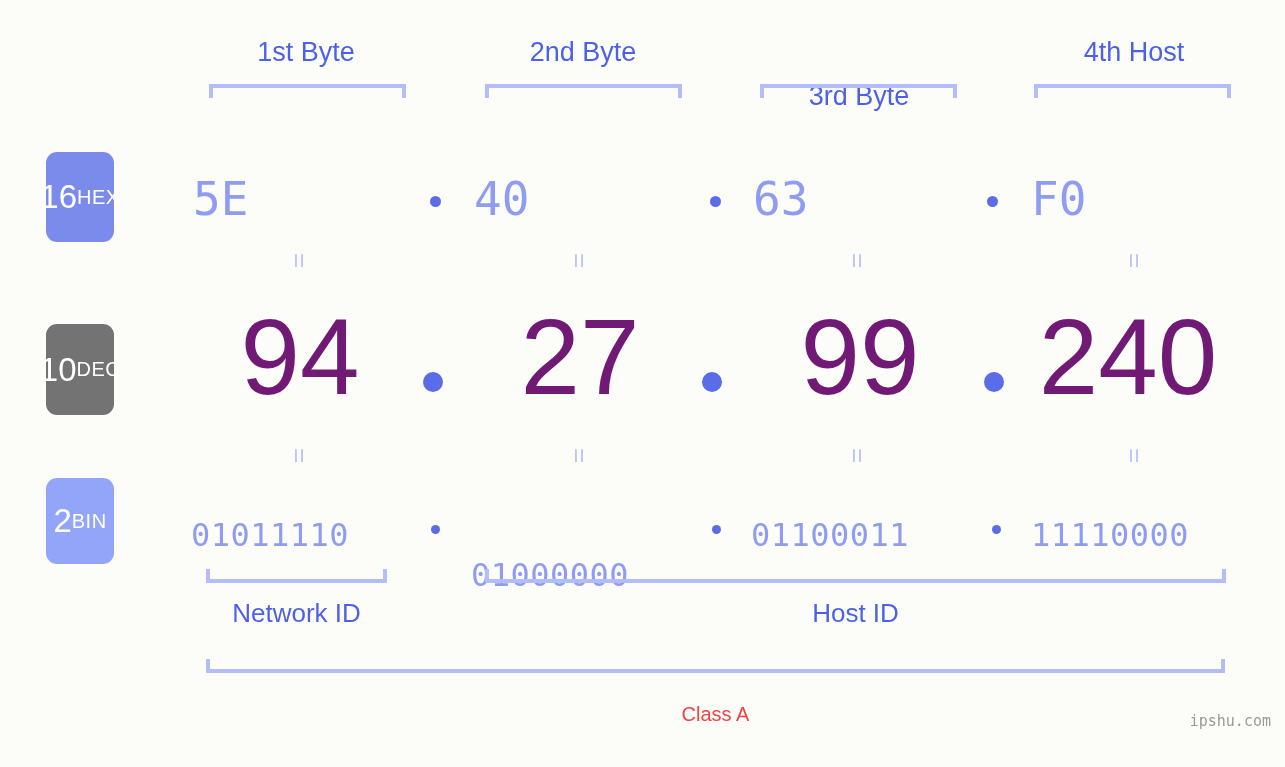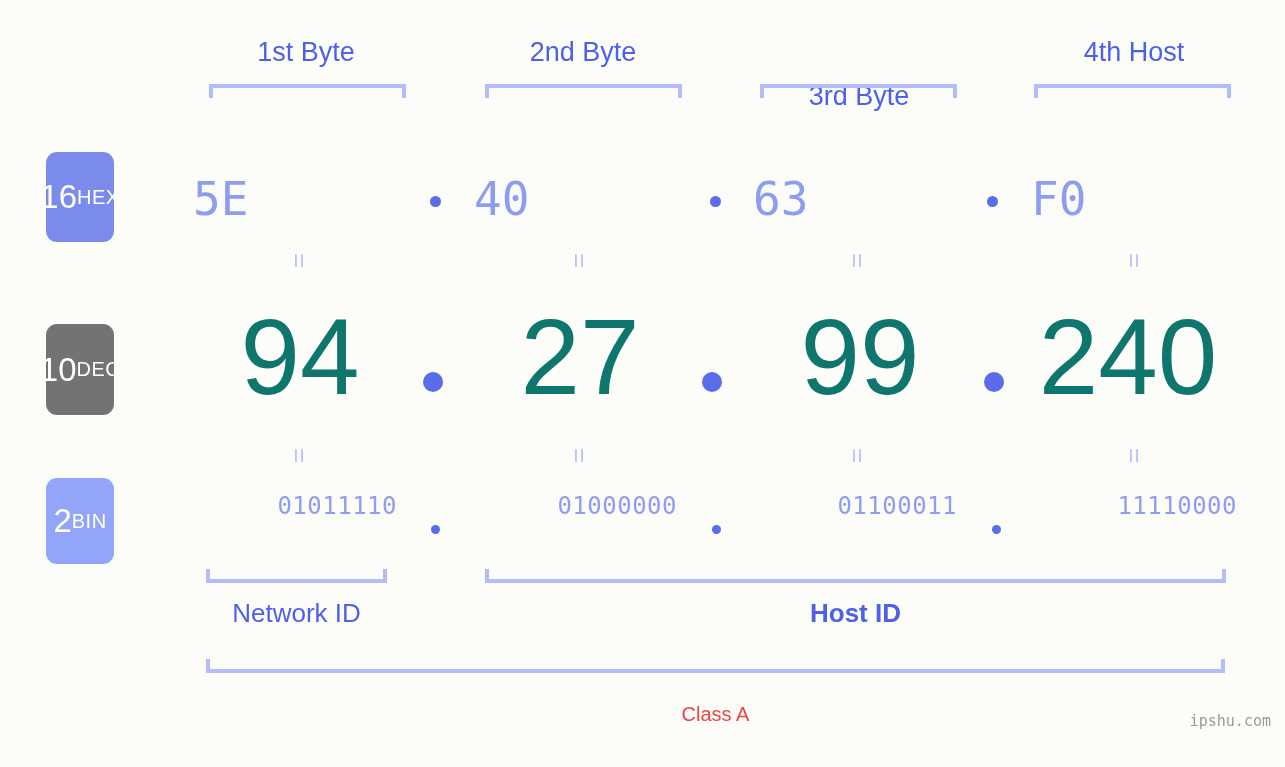--- a/index.html
+++ b/index.html
@@ -117,41 +117,41 @@
 
   
   .dec-val {
     position: absolute;
     top: 300px;
     height: 115px;
     line-height: 115px;
     text-align: center;
     font-family: "Liberation Sans", sans-serif;
     font-size: 107px;
-    color: #0f766e;
+    color: #701a75;
     white-space: nowrap;
   }
   .dec-dot {
     position: absolute;
     top: 372px;
     width: 20px;
     height: 20px;
     border-radius: 50%;
     background: #5a6ce8;
   }
 
   
   .bin-val {
     position: absolute;
-    top: 484px;
+    top: 513px;
     height: 45px;
     line-height: 45px;
-    text-align: right;
+    text-align: left;
     font-family: "DejaVu Sans Mono", monospace;
-    font-size: 24px;
+    font-size: 32px;
     color: #8e9cf2;
     white-space: nowrap;
     letter-spacing: 0.5px;
   }
   .bin-dot {
     position: absolute;
     top: 525px;
     width: 9px;
     height: 9px;
     border-radius: 50%;
@@ -246,30 +246,30 @@
   <div class="dec-dot" style="left:984px;"></div>
   <div class="dec-val" style="left:1020px;width:216px;">240</div>
 
   <div class="eq" style="left:289px;top:444px;">=</div>
   <div class="eq" style="left:569px;top:444px;">=</div>
   <div class="eq" style="left:847px;top:444px;">=</div>
   <div class="eq" style="left:1124px;top:444px;">=</div>
 
   <div class="bin-val" style="left:191px;width:206px;">01011110</div>
   <div class="bin-dot" style="left:431px;"></div>
-  <div class="bin-val" style="left:471px;width:206px;">01000000</div>
+  <div class="bin-val" style="left:471px;width:206px;margin-top:40px;">01000000</div>
   <div class="bin-dot" style="left:712px;"></div>
   <div class="bin-val" style="left:751px;width:206px;">01100011</div>
   <div class="bin-dot" style="left:992px;"></div>
   <div class="bin-val" style="left:1031px;width:206px;">11110000</div>
 
   <div class="bracket-up" style="left:206px;top:569px;width:181px;"></div>
   <div class="bracket-up" style="left:485px;top:569px;width:741px;"></div>
 
   <div class="id-label" style="left:206px;width:181px;">Network ID</div>
-  <div class="id-label" style="left:485px;width:741px;font-weight:bold;">Host ID</div>
+  <div class="id-label" style="left:485px;width:741px;">Host ID</div>
 
   <div class="bracket-up" style="left:206px;top:659px;width:1019px;"></div>
   <div id="class-label">Class A</div>
 
   <div id="watermark">ipshu.com</div>
 
 </div>
 
 </body></html>

